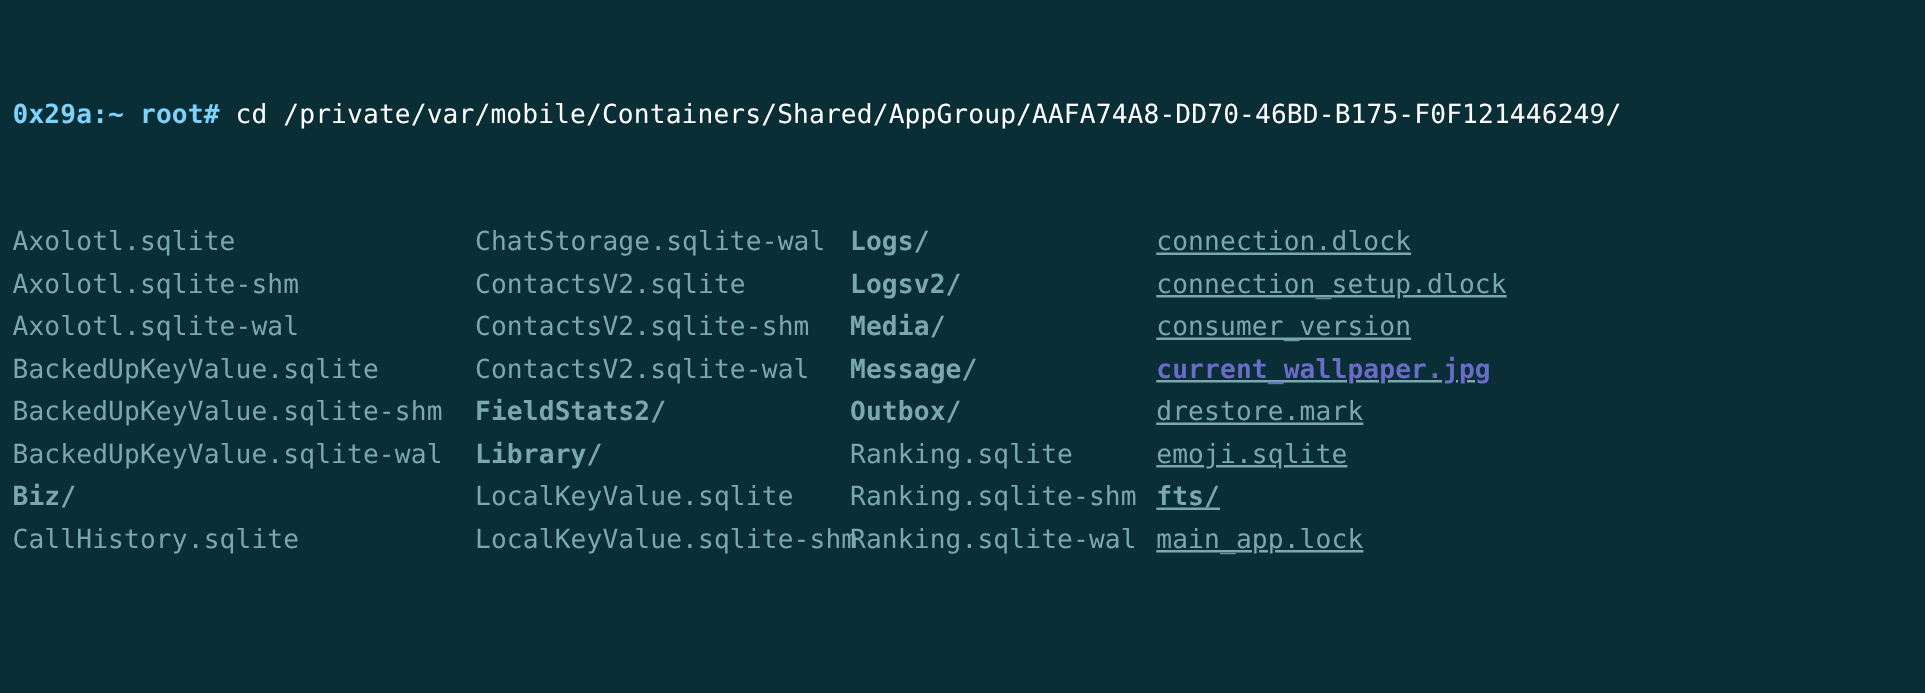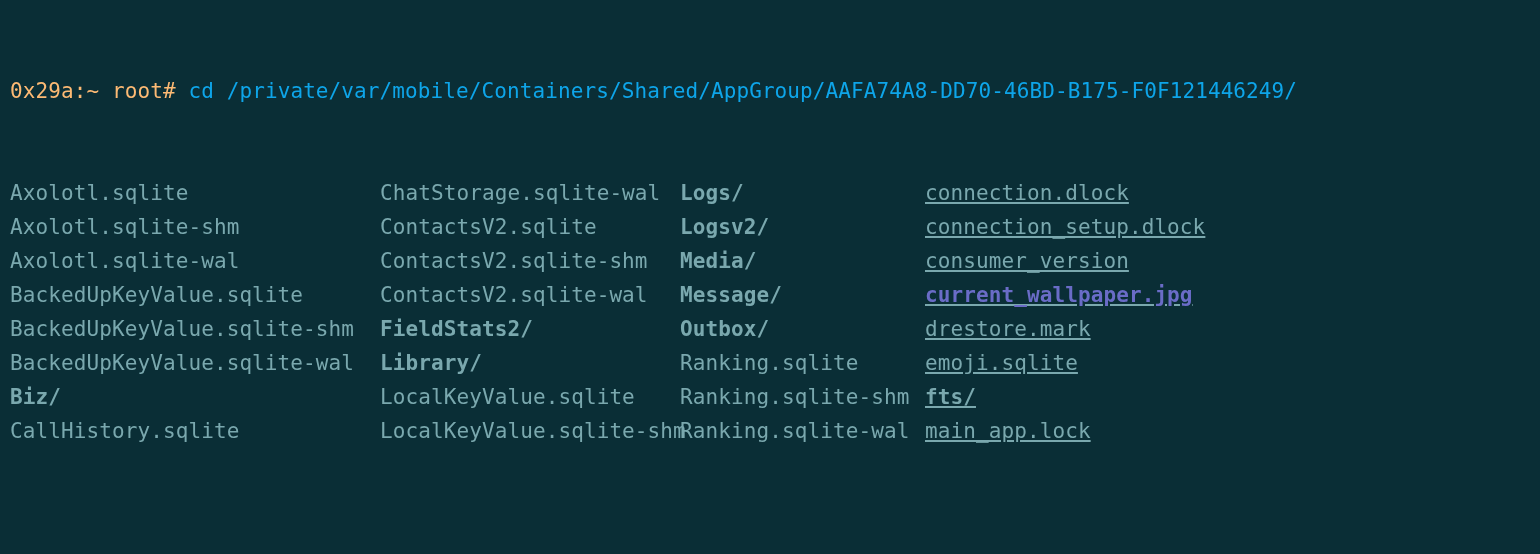--- a/index.html
+++ b/index.html
@@ -12,22 +12,22 @@
   }
   .terminal {
     font-family: "Menlo", "Consolas", "DejaVu Sans Mono", monospace;
     font-size: 21px;
     line-height: 34px;
     color: #7aa8ae;
     padding: 6px 10px;
     white-space: pre;
     letter-spacing: 0.1px;
   }
-  .prompt { color: #fdba74; }
-  .cmd { color: #0ea5e9; }
+  .prompt { color: #7dd3fc; font-weight: bold; }
+  .cmd { color: #ffffff; }
   .ls-dir { font-weight: 700; color: #7aa8ae; }
   .ls-file { color: #7aa8ae; }
   .ls-image { font-weight: 700; color: #6a6cc7; margin-top: 20px; }
   .row { display: flex; }
   .col1 { width: 370px; }
   .col2 { width: 300px; }
   .col3 { width: 245px; }
   .col4 { flex: 1; text-decoration: underline; }
 </style>
 </head>

